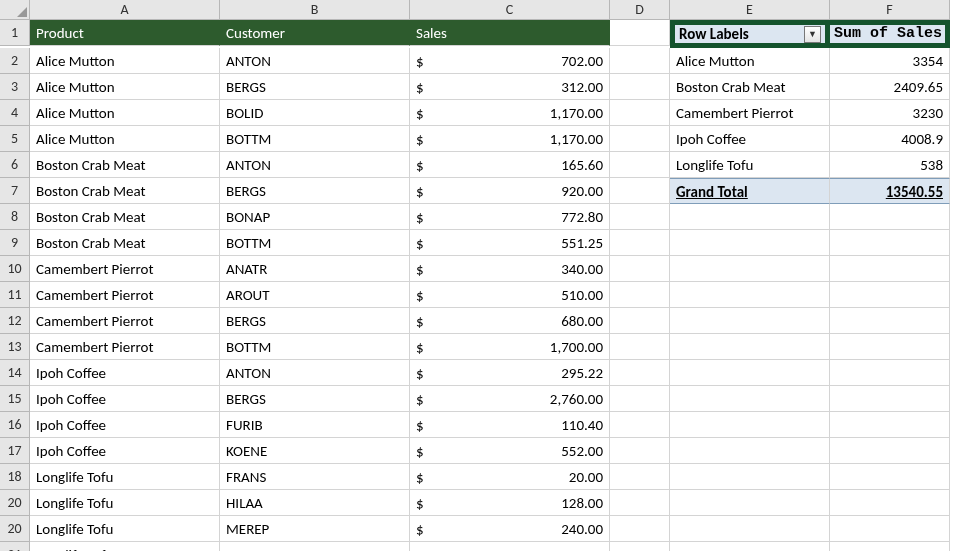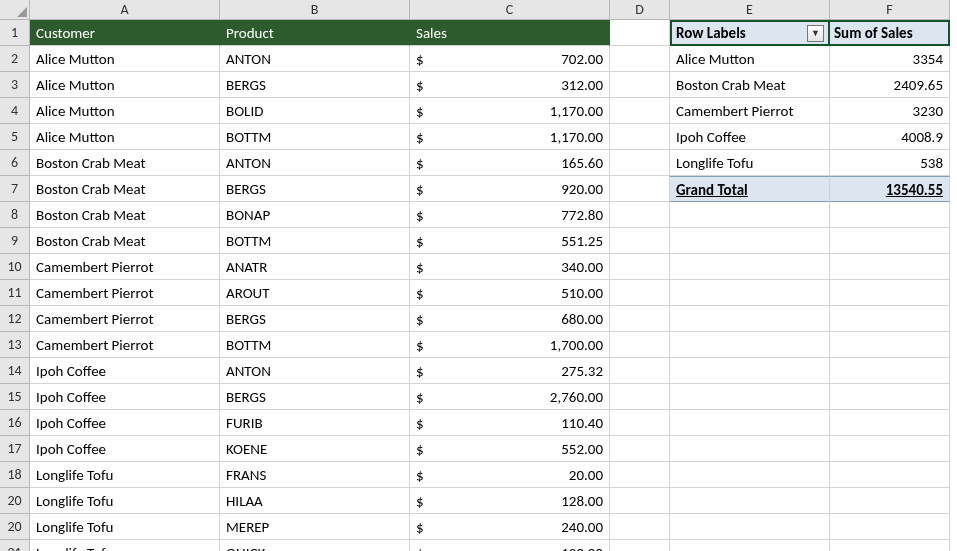--- a/index.html
+++ b/index.html
@@ -67,30 +67,31 @@
     border-bottom: 1px solid #d4d4d4;
   }
   .currency {
     display: flex;
     justify-content: space-between;
   }
   .currency .sym { }
   .currency .val { text-align: center; }
   .pivot-hdr {
     background: #dce6f1;
-    border: 2px solid #14532d;
+    border: 5px solid #14532d;
     font-weight: bold;
     display: flex;
     justify-content: space-between;
     align-items: center;
     padding: 9px 4px;
   }
   .pivot-hdr.sum {
     border-left: none;
     justify-content: flex-start;
+    font-family: Liberation Mono, monospace;
   }
   .dropdown-btn {
     width: 17px;
     height: 17px;
     border: 1px solid #777;
     background: linear-gradient(#fff,#e4e4e4);
     display: flex;
     align-items: center;
     justify-content: center;
     font-size: 9px;
@@ -119,22 +120,22 @@
 
 <div class="sheet" id="sheet">
     <div class="hdr corner"></div>
     <div class="hdr">A</div>
     <div class="hdr">B</div>
     <div class="hdr">C</div>
     <div class="hdr">D</div>
     <div class="hdr">E</div>
     <div class="hdr">F</div>
     <div class="rowhdr">1</div>
+    <div class="cell th">Product</div>
     <div class="cell th">Customer</div>
-    <div class="cell th">Product</div>
     <div class="cell th">Sales</div>
     <div class="cell"></div>
     <div class="cell pivot-hdr">
       <span>Row Labels</span>
       <div class="dropdown-btn">▼</div>
     </div>
     <div class="cell pivot-hdr sum">Sum of Sales</div>
     <div class="rowhdr">2</div>
     <div class="cell">Alice Mutton</div>
     <div class="cell">ANTON</div>
@@ -253,21 +254,21 @@
       <span class="val">1,700.00</span>
     </div>
     <div class="cell"></div>
     <div class="cell"></div>
     <div class="cell"></div>
     <div class="rowhdr">14</div>
     <div class="cell">Ipoh Coffee</div>
     <div class="cell">ANTON</div>
     <div class="cell currency">
       <span class="sym">$</span>
-      <span class="val">275.32</span>
+      <span class="val">295.22</span>
     </div>
     <div class="cell"></div>
     <div class="cell"></div>
     <div class="cell"></div>
     <div class="rowhdr">15</div>
     <div class="cell">Ipoh Coffee</div>
     <div class="cell">BERGS</div>
     <div class="cell currency">
       <span class="sym">$</span>
       <span class="val">2,760.00</span>

